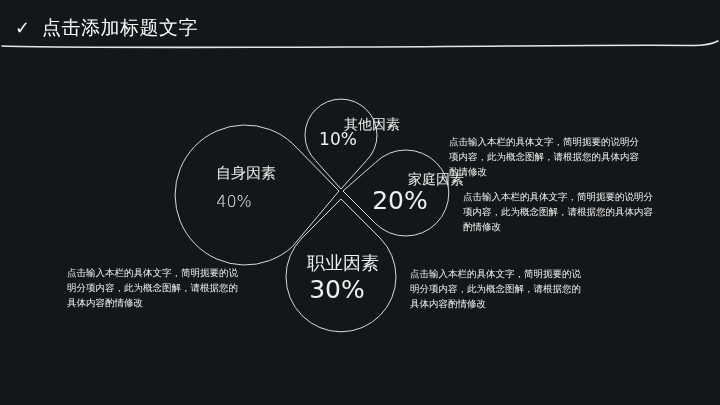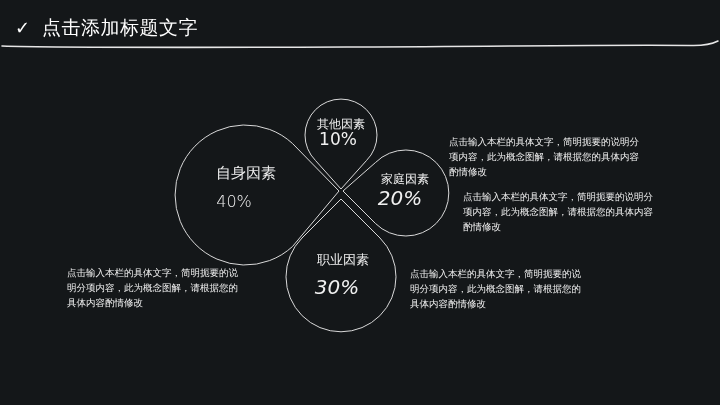--- a/index.html
+++ b/index.html
@@ -55,24 +55,24 @@
       width: 720px; height: 405px;
     }
     .label {
       position: absolute;
       text-align: center;
       color: #f0f0f0;
       white-space: nowrap;
       transform: translateX(-50%);
     }
     .name-lg { font-size: 15px; font-family: Liberation Mono, monospace; }
-    .name-md { font-size: 13px; font-family: Liberation Serif, serif; }
-    .name-sm { font-size: 12px; font-family: "DejaVu Sans", sans-serif; }
+    .name-md { font-size: 18px; font-family: Liberation Serif, serif; }
+    .name-sm { font-size: 14px; font-family: "DejaVu Sans", sans-serif; margin-left: 31px; }
     .pct-lg { font-size: 16px; font-family: "DejaVu Sans", sans-serif; font-weight: 300; }
-    .pct-md { font-size: 20px; font-family: "DejaVu Sans", sans-serif; font-style: italic; }
+    .pct-md { font-size: 25px; font-family: "DejaVu Sans", sans-serif; }
     .pct-sm { font-size: 17px; font-family: "DejaVu Sans", sans-serif; }
     .desc {
       position: absolute;
       font-family: "DejaVu Sans", sans-serif;
       font-size: 9.5px;
       line-height: 15px;
       color: #f2f2f2;
       word-break: break-all;
     }
   </style>

